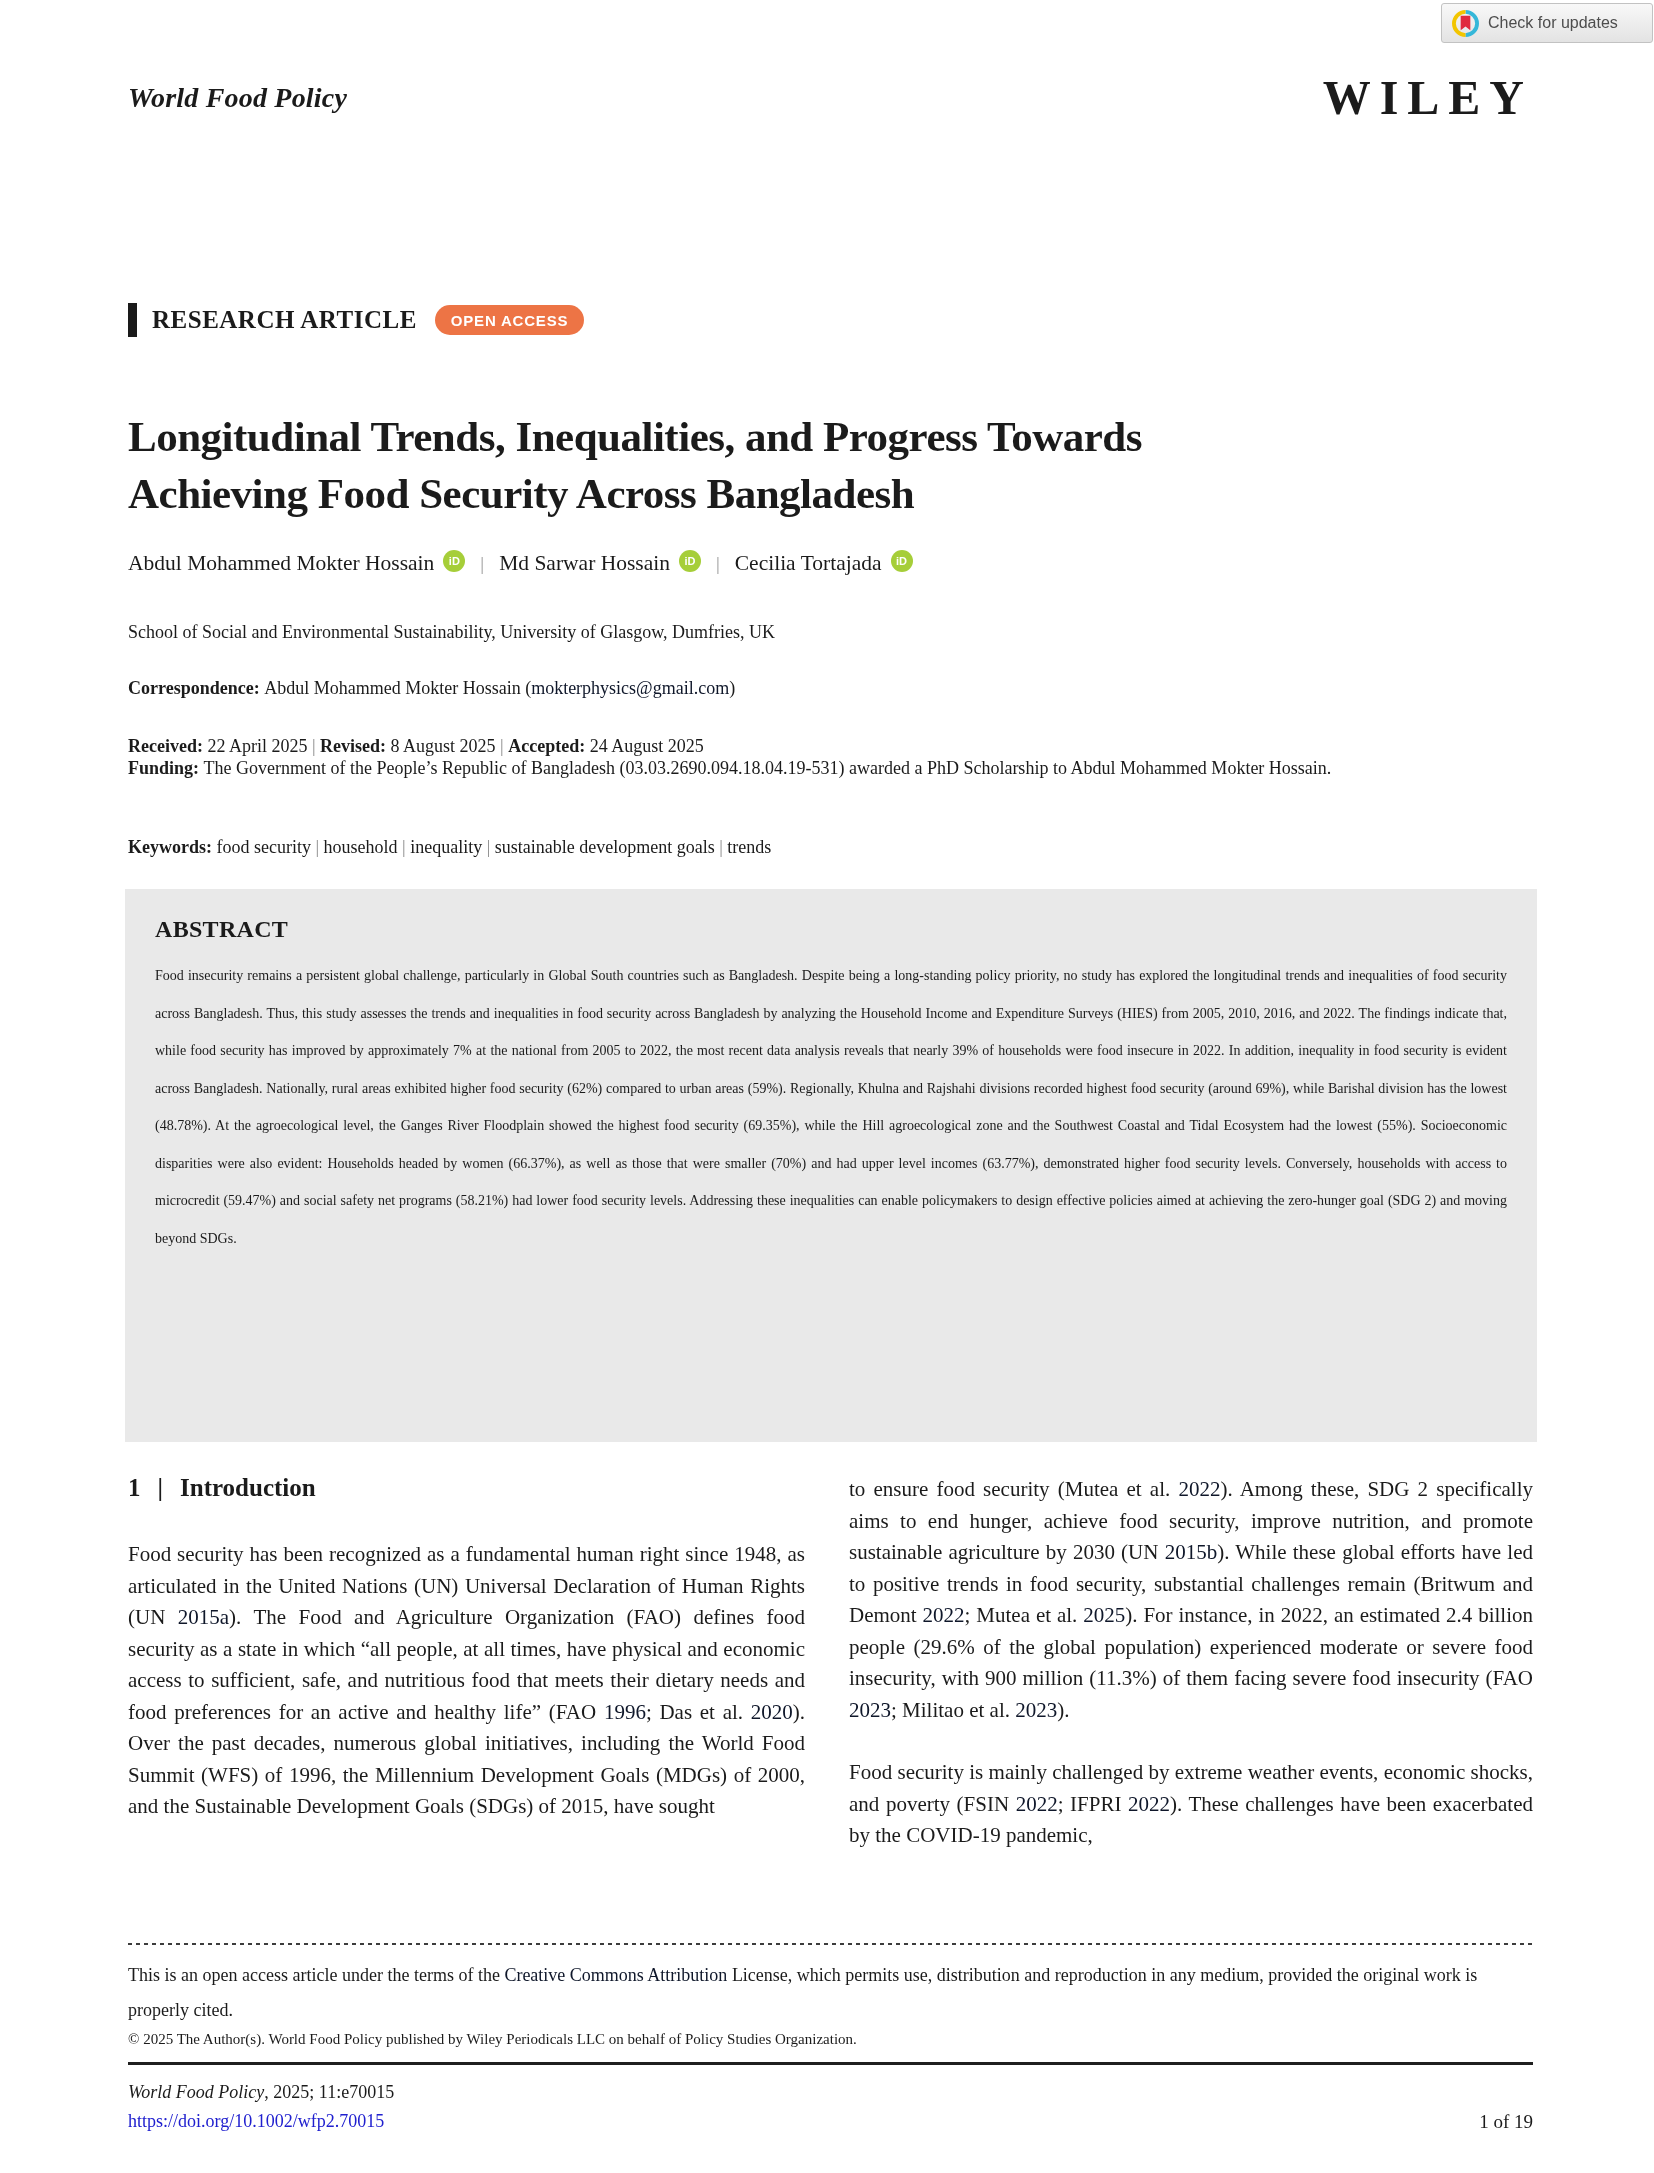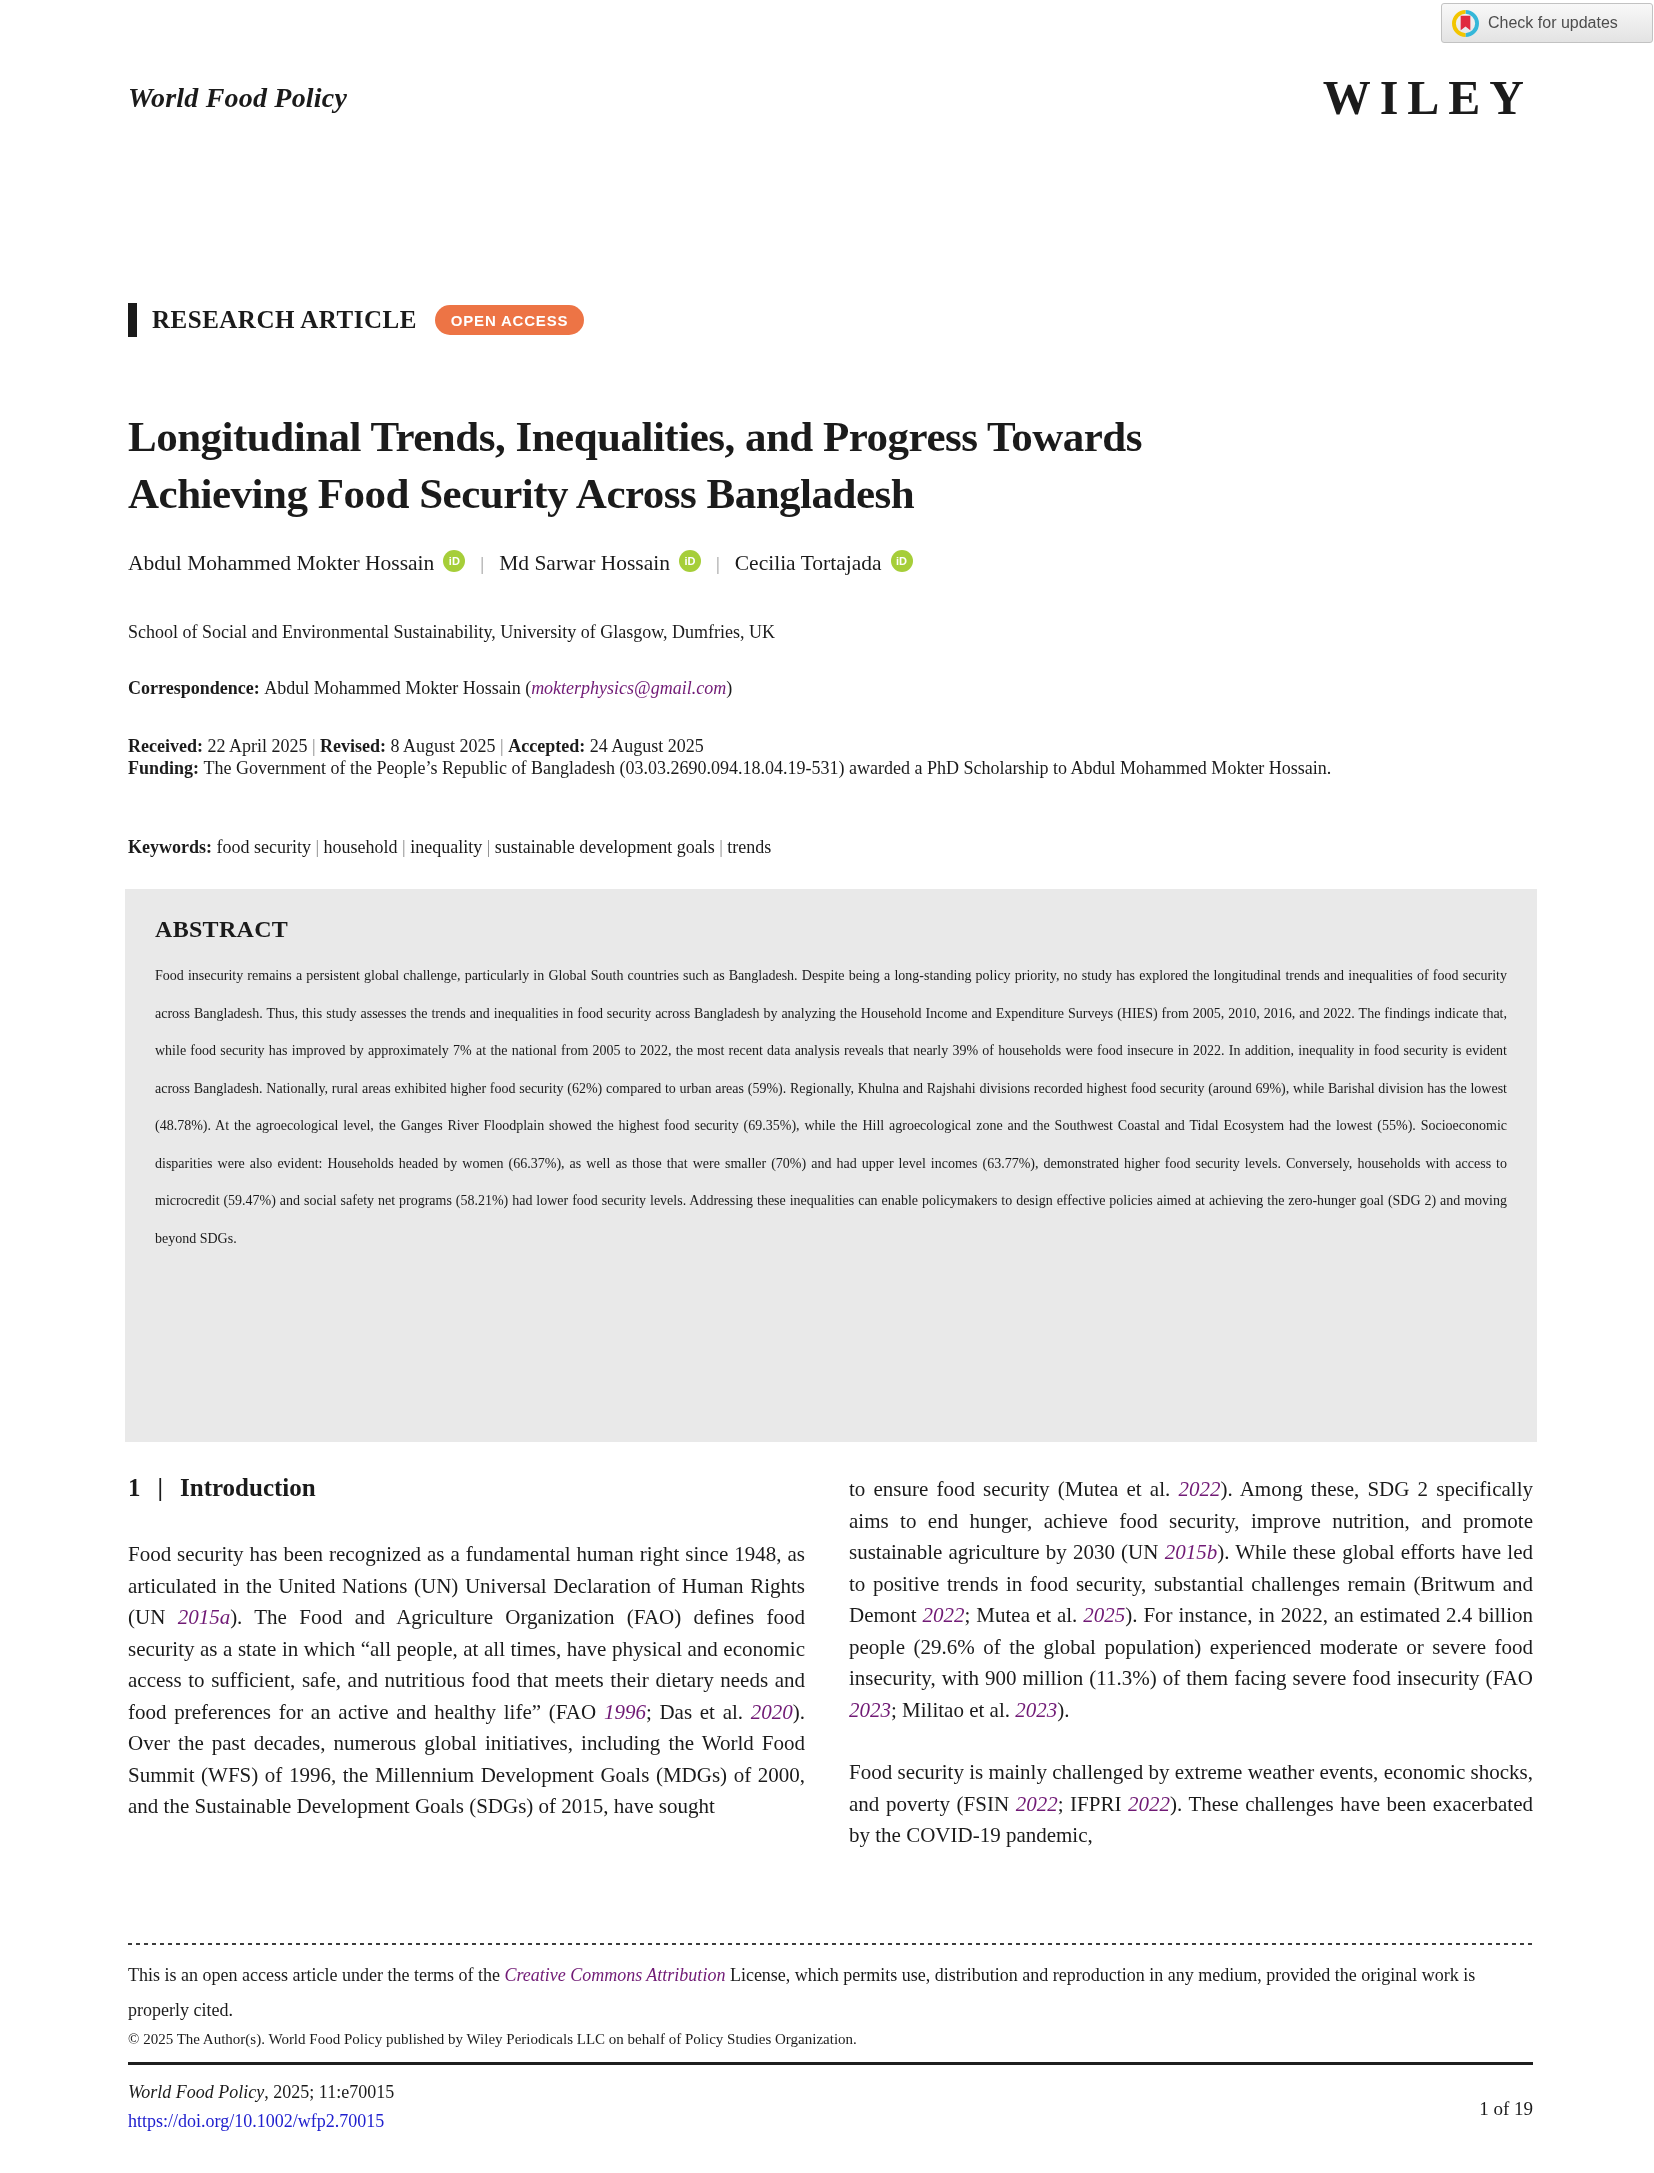--- a/index.html
+++ b/index.html
@@ -38,21 +38,21 @@
 
   
   .meta{position:absolute;left:128px;width:1405px;font-size:18px;line-height:28.5px;}
   .m-affiliation{top:618px;}
   .m-correspondence{top:674px;}
   .m-dates{top:732px;}
   .m-funding{top:754px;}
   .m-keywords{top:833px;}
   .bold{font-weight:bold;}
   .pipe{color:#8a8a8a;}
-  .link{color:#701a75;cursor:pointer;font-style:italic;}
+  .link{color:#0f172a;cursor:pointer;}
 
   
   .abstract-box{position:absolute;top:889px;left:125px;width:1412px;height:553px;background:#e9e9e9;
     box-sizing:border-box;padding:27px 30px 0 30px;}
   .abstract-heading{font-size:24px;font-weight:bold;letter-spacing:0.3px;margin:0 0 14px 0;}
   .abstract-text{font-size:14px;line-height:37.5px;text-align:justify;margin:0;}
 
   
   .intro{position:absolute;top:1474px;left:128px;width:1405px;display:flex;gap:44px;}
   .col-left{width:677px;}
@@ -62,21 +62,21 @@
   .body-p{font-size:21px;line-height:31.5px;text-align:justify;margin:0;}
   .col-right .body-p + .body-p{margin-top:31px;}
 
   
   .foot-dash{position:absolute;top:1943px;left:128px;width:1405px;height:2px;
     background:repeating-linear-gradient(to right,#3c3c3c 0 4px,transparent 4px 8px);}
   .license{position:absolute;top:1958px;left:128px;width:1405px;font-size:18px;line-height:35px;}
   .copyright{position:absolute;top:2031px;left:128px;width:1405px;font-size:15px;}
   .bottom-rule{position:absolute;top:2062px;left:128px;width:1405px;border-top:3px solid #1f1f1f;}
   .bottom-footer{position:absolute;top:2078px;left:128px;width:1405px;display:flex;
-    justify-content:space-between;align-items:center;font-size:18px;line-height:29px;}
+    justify-content:space-between;align-items:flex-end;font-size:18px;line-height:29px;}
   .cite-journal{font-style:italic;}
   .doi{color:#2020CF;cursor:pointer;}
   .page-info{font-size:19px;padding-top:2px;}
 </style>
 </head>
 <body>
 
 <div class="page">
 
   <div class="check-updates">

